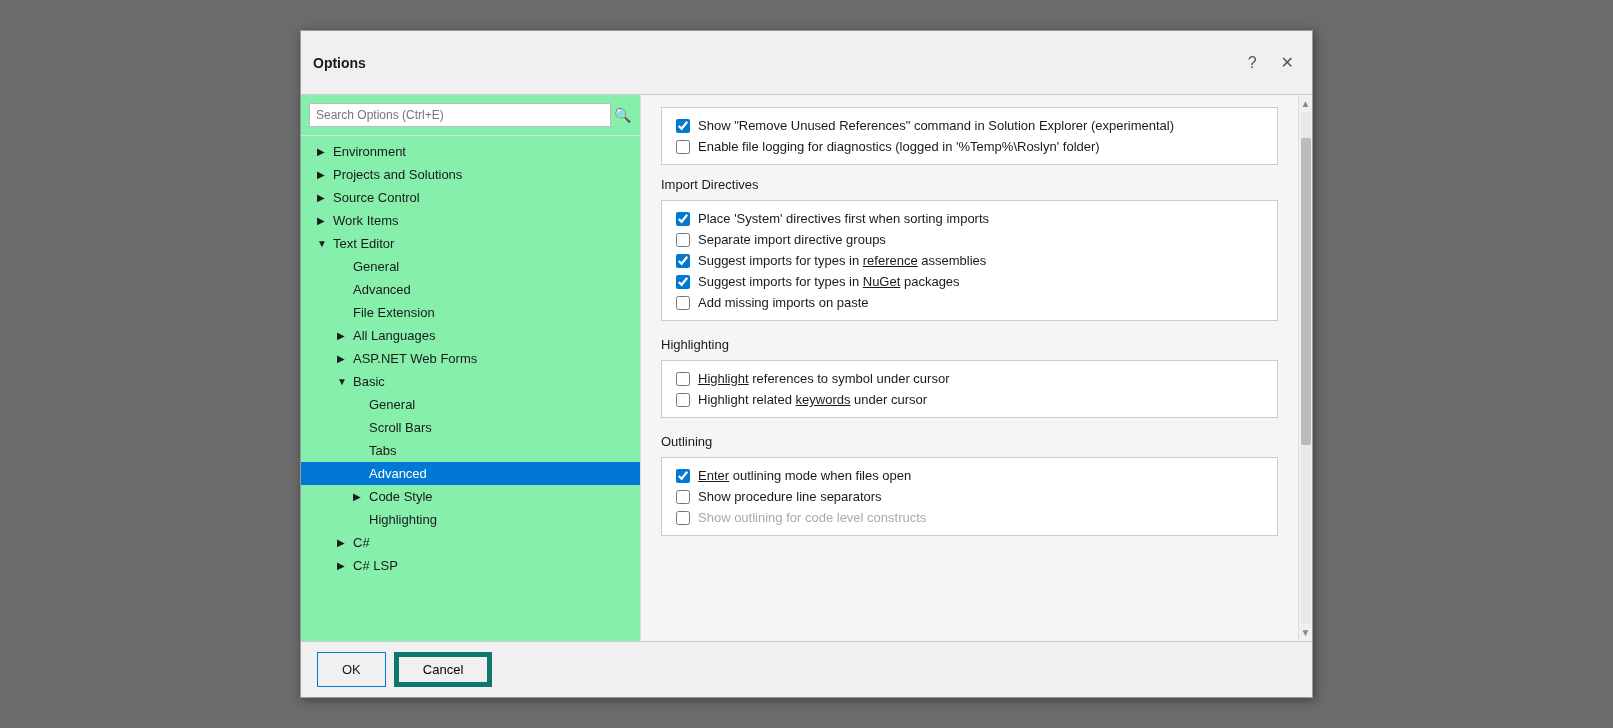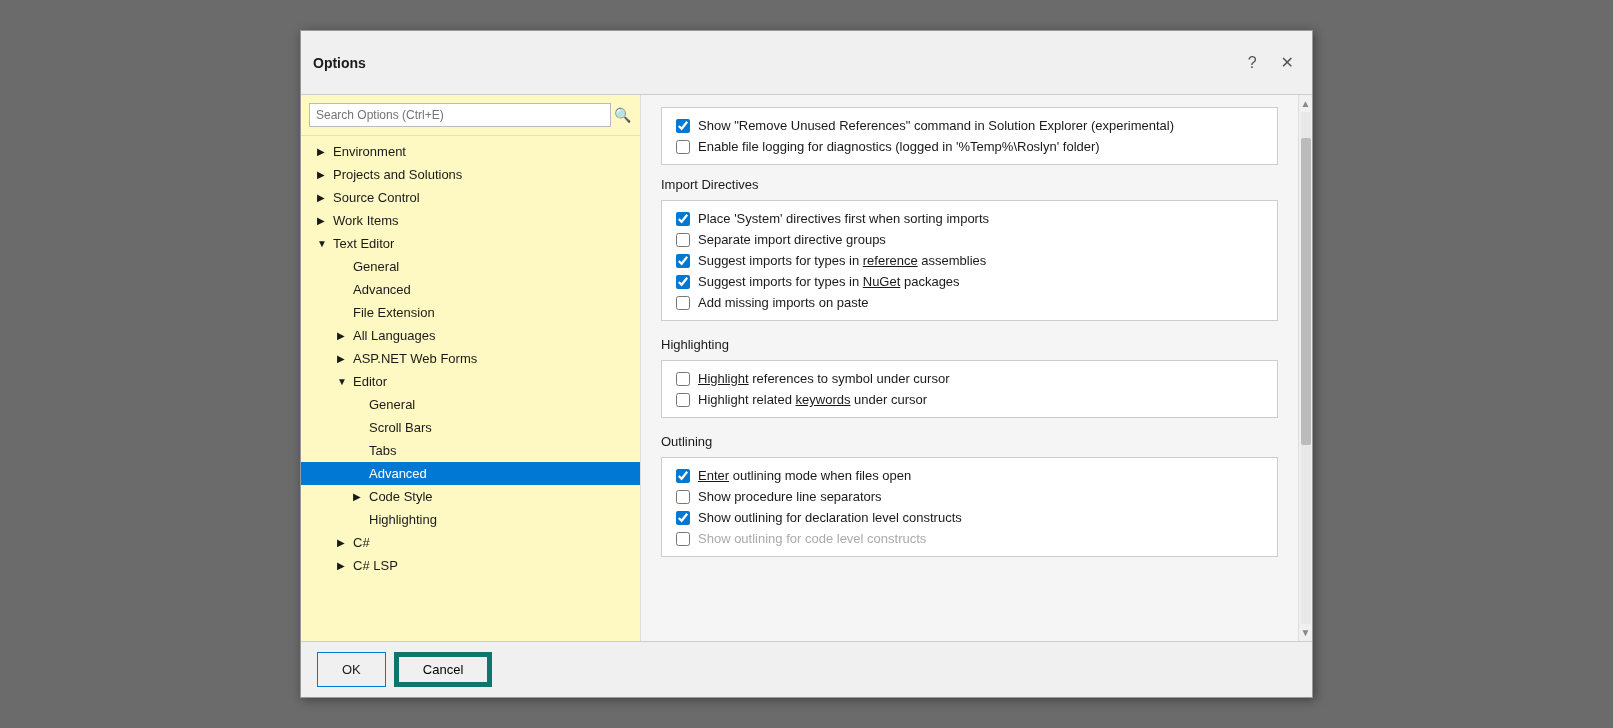--- a/index.html
+++ b/index.html
@@ -50,21 +50,21 @@
       color: #555;
       padding: 2px 6px;
     }
     .dialog-body {
       display: flex;
       flex: 1;
       overflow: hidden;
     }
     .sidebar {
       width: 340px;
-      background: #fef9c3;
+      background: #86efac;
       border-right: 1px solid #ddd;
       display: flex;
       flex-direction: column;
       overflow: hidden;
     }
     .search-box {
       padding: 8px;
       border-bottom: 1px solid #ddd;
       display: flex;
       align-items: center;
@@ -260,21 +260,21 @@
           <span class="tree-arrow">▶</span>
           <span>All Languages</span>
         </div>
         <div class="tree-item tree-child">
           <span class="tree-arrow">▶</span>
           <span>ASP.NET Web Forms</span>
         </div>
 
         <div class="tree-item tree-child">
           <span class="tree-arrow">▼</span>
-          <span>Editor</span>
+          <span>Basic</span>
         </div>
         <div class="tree-item tree-child2">
           <span class="tree-arrow"></span>
           <span>General</span>
         </div>
         <div class="tree-item tree-child2">
           <span class="tree-arrow"></span>
           <span>Scroll Bars</span>
         </div>
         <div class="tree-item tree-child2">
@@ -363,24 +363,20 @@
         <div class="section">
           <div class="section-header">Outlining</div>
           <div class="section-box">
             <div class="checkbox-row">
               <input type="checkbox" checked="" style="">
               <label><span class="underline">Enter</span> outlining mode when files open</label>
             </div>
             <div class="checkbox-row">
               <input type="checkbox" style="">
               <label>Show procedure line separators</label>
-            </div>
-            <div class="checkbox-row">
-              <input type="checkbox" checked="" style="">
-              <label>Show outlining for declaration level constructs</label>
             </div>
             <div class="checkbox-row">
               <input type="checkbox" style="">
               <label style="color:#aaa">Show outlining for code level constructs</label>
             </div>
           </div>
         </div>
 
       </div>
     </div>

